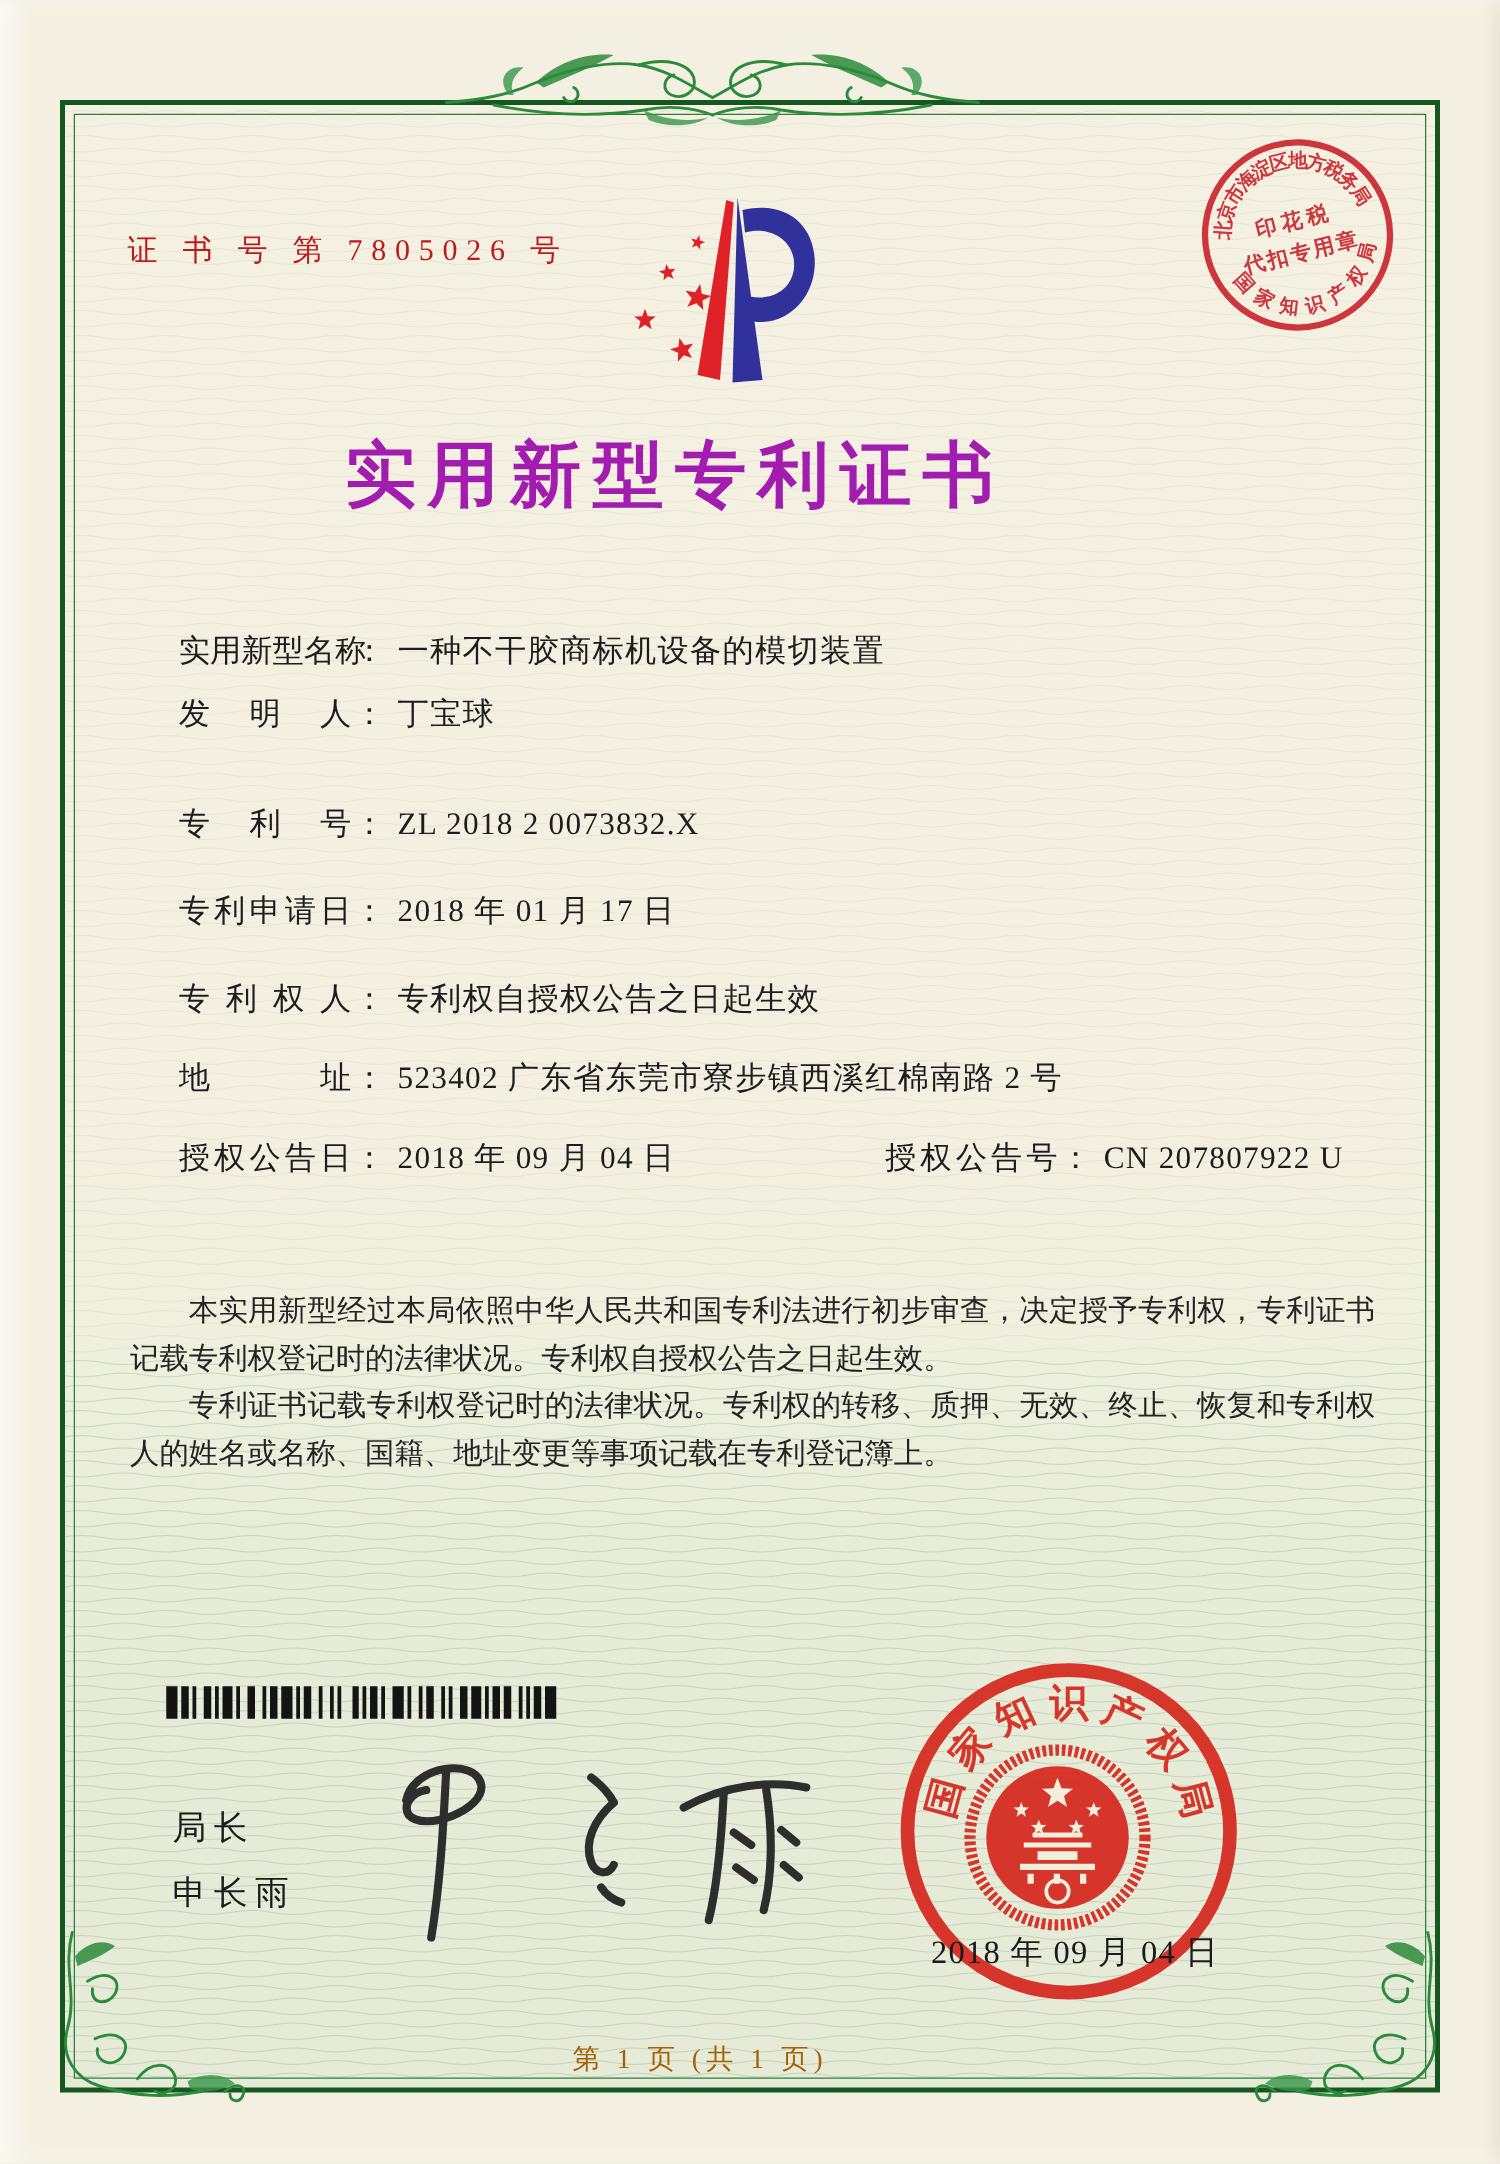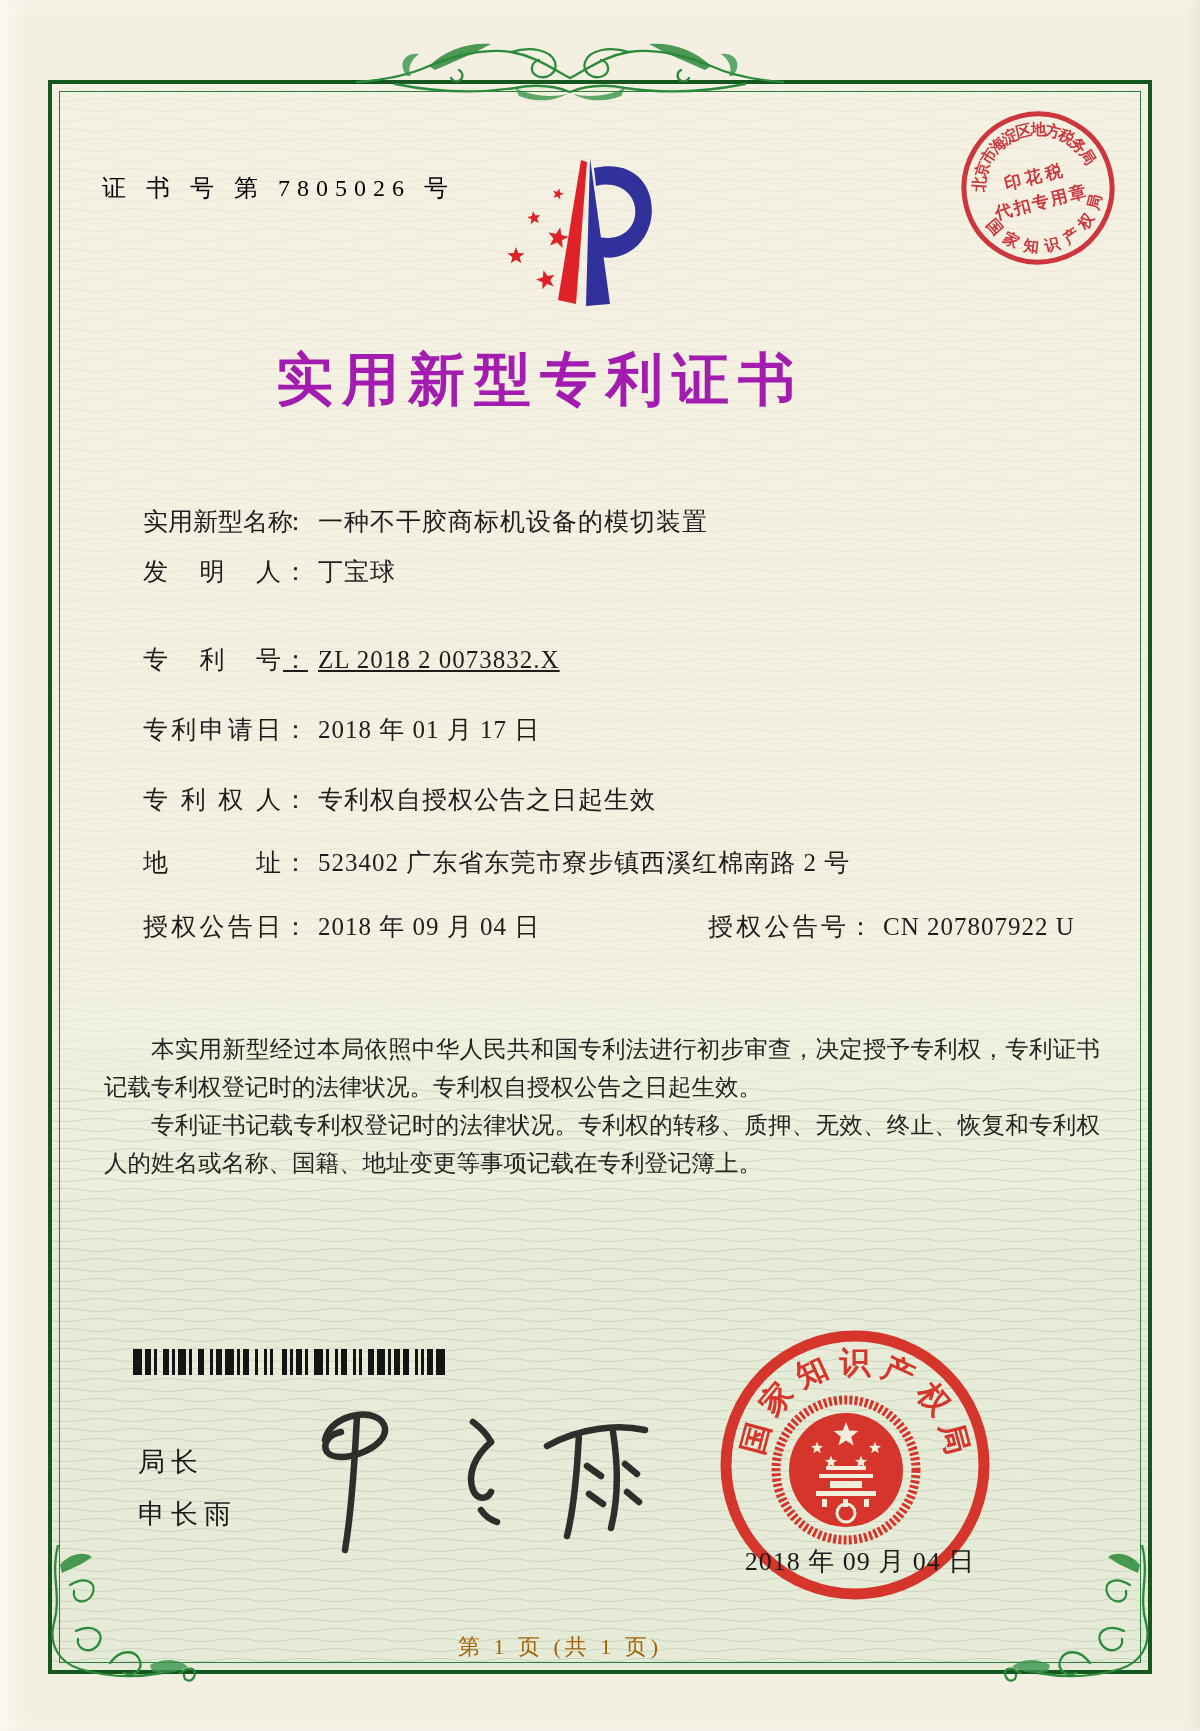--- a/index.html
+++ b/index.html
@@ -9,21 +9,21 @@
   
   #inner{position:absolute;left:48px;top:80px;width:1104px;height:1594px;overflow:hidden;
          background:linear-gradient(180deg,#f5f1e2 0%,#f4f0e1 52%,#edf0dd 64%,#e7ecd8 74%,#e6ebd7 100%);}
   #waves{position:absolute;left:0;top:0;}
   
   .frame-outer{position:absolute;left:48px;top:80px;width:1104px;height:1594px;
                border:4px solid #16571f;box-sizing:border-box;pointer-events:none;}
   .frame-inner{position:absolute;left:59px;top:91px;width:1082px;height:1572px;
                border:1.5px solid #2f7d3c;box-sizing:border-box;pointer-events:none;}
   .abs{position:absolute;}
-  .cert-no{left:102px;top:172px;font-size:24px;letter-spacing:7px;color:#000000;}
+  .cert-no{left:102px;top:184px;font-size:24px;letter-spacing:7px;color:#b91c1c;}
   .title{left:0;top:342px;width:1080px;text-align:center;font-size:57px;font-weight:bold;
          letter-spacing:9px;color:#a21caf;}
   .frow{left:127px;font-size:25px;color:#1d1d1d;line-height:32px;white-space:nowrap;margin-left:16px;}
   .flabel{display:inline-block;width:138px;text-align:justify;text-align-last:justify;vertical-align:bottom;}
   .fcolon{margin-left:2px;}
   .fvalue{margin-left:10px;letter-spacing:1px;}
   .grant-right{left:692px;}
   .body-text{left:104px;top:1030px;width:996px;font-size:23.5px;line-height:38px;
              color:#242424;text-align:justify;}
   .body-text p{margin:0;text-indent:2em;}
@@ -257,21 +257,21 @@
   </svg>
 
   <div class="abs title">实用新型专利证书</div>
 
   <div class="abs frow" style="top:506px;">
     <span class="flabel">实用新型名称</span><span class="fcolon">：</span><span class="fvalue">一种不干胶商标机设备的模切装置</span>
   </div>
   <div class="abs frow" style="top:556px;">
     <span class="flabel">发明人</span><span class="fcolon">：</span><span class="fvalue">丁宝球</span>
   </div>
-  <div class="abs frow" style="top:644px;text-decoration:underline;">
+  <div class="abs frow" style="top:644px;">
     <span class="flabel">专利号</span><span class="fcolon">：</span><span class="fvalue">ZL 2018 2 0073832.X</span>
   </div>
   <div class="abs frow" style="top:714px;">
     <span class="flabel">专利申请日</span><span class="fcolon">：</span><span class="fvalue">2018 年 01 月 17 日</span>
   </div>
   <div class="abs frow" style="top:784px;">
     <span class="flabel">专利权人</span><span class="fcolon">：</span><span class="fvalue">专利权自授权公告之日起生效</span>
   </div>
   <div class="abs frow" style="top:847px;">
     <span class="flabel">地址</span><span class="fcolon">：</span><span class="fvalue">523402 广东省东莞市寮步镇西溪红棉南路 2 号</span>

